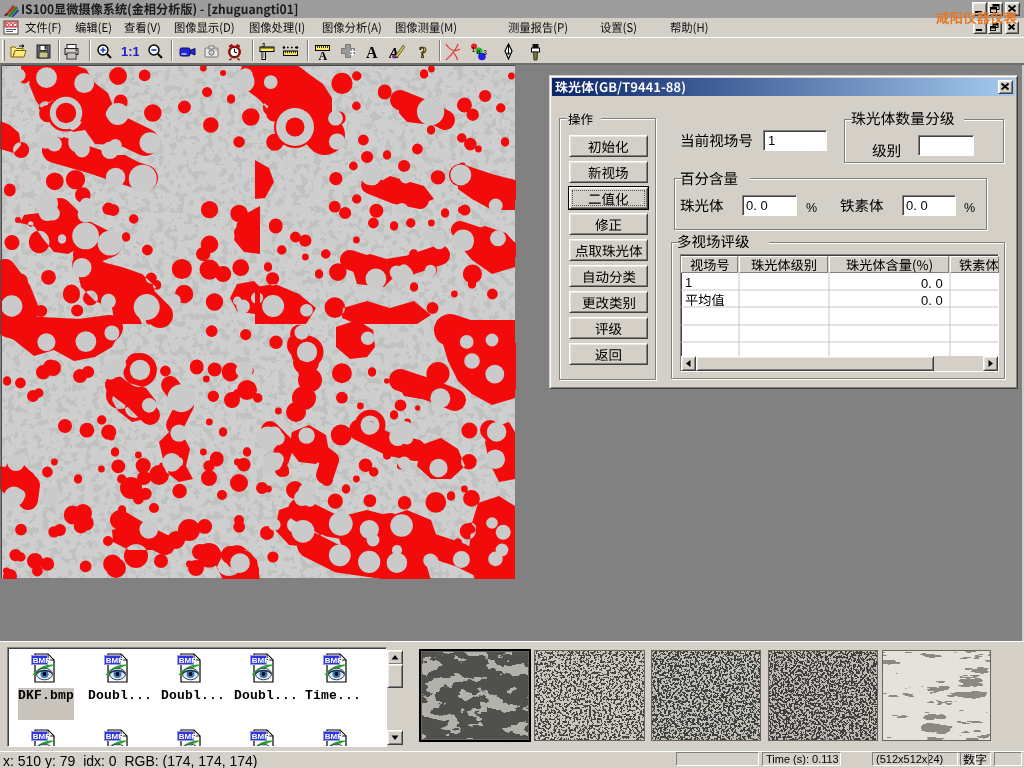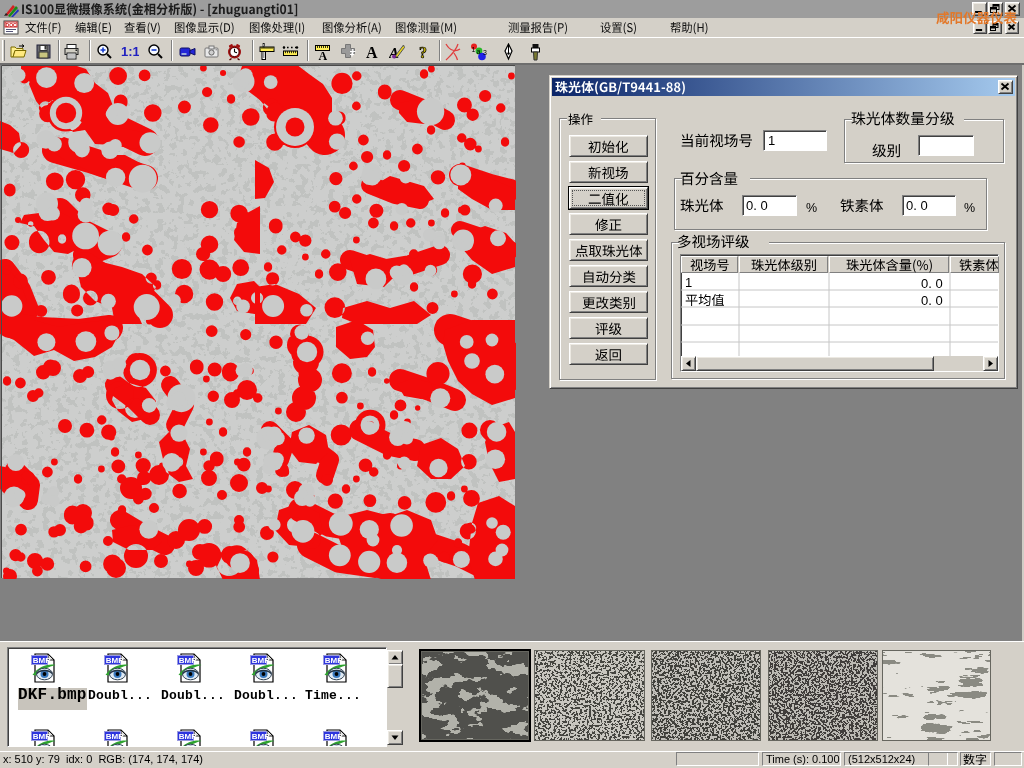--- a/index.html
+++ b/index.html
@@ -502,21 +502,21 @@
 <path d="M4 2 h13 l6 6 v22 h-19Z" fill="#fff" stroke="#000" stroke-width="1.2"></path>
 <path d="M17 2 l6 6 h-6Z" fill="#e0e0e0" stroke="#000" stroke-width="0.9"></path>
 <rect x="0.5" y="3.5" width="16" height="9" fill="#2d35dd" stroke="#9a9ae0"></rect>
 <text x="1.8" y="11" font-family="Liberation Sans" font-weight="bold" font-size="8" fill="#fff">BMP</text>
 <path d="M1.5 23 C8 13.5 19 11.5 24.5 13 C18 14.5 11 17.5 8 23.5 Z" fill="#2ea32e"></path>
 <ellipse cx="13.5" cy="22" rx="8" ry="5.8" fill="#dfeaf4" stroke="#345"></ellipse>
 <circle cx="13.5" cy="22" r="4" fill="#3a7abf"></circle>
     <circle cx="13.5" cy="22" r="1.9" fill="#000"></circle>
 <path d="M6 21.5 C9 17.5 18 17.5 21 21.5" fill="none" stroke="#234" stroke-width="1.3"></path>
   </svg>
-<div class="a" style="left:18px;top:688px;height:22px;background:#c8c4bc;font-family:'Liberation Mono',monospace;font-weight:bold;font-size:16px;color:#000;letter-spacing:0.2px;line-height:15px">DKF.bmp</div>
+<div class="a" style="left:18px;top:688px;height:32px;background:#c8c4bc;font-family:'Liberation Mono',monospace;font-weight:bold;font-size:13px;color:#000;letter-spacing:0.2px;line-height:15px">DKF.bmp</div>
 <div class="a" style="left:88px;top:688px;height:15px;font-family:'Liberation Mono',monospace;font-weight:bold;font-size:13px;color:#000;letter-spacing:0.2px;line-height:15px">Doubl...</div>
 <div class="a" style="left:161px;top:688px;height:15px;font-family:'Liberation Mono',monospace;font-weight:bold;font-size:13px;color:#000;letter-spacing:0.2px;line-height:15px">Doubl...</div>
 <div class="a" style="left:234px;top:688px;height:15px;font-family:'Liberation Mono',monospace;font-weight:bold;font-size:13px;color:#000;letter-spacing:0.2px;line-height:15px">Doubl...</div>
 <div class="a" style="left:305px;top:688px;height:15px;font-family:'Liberation Mono',monospace;font-weight:bold;font-size:13px;color:#000;letter-spacing:0.2px;line-height:15px">Time...</div>
 <div class="a" style="left:419px;top:649px;width:112px;height:93px;background:#000"></div>
 <svg width="0" height="0" style="position:absolute">
     <defs>
 <filter id="t1" x="0" y="0" width="100%" height="100%">
         <feTurbulence type="fractalNoise" baseFrequency="0.05 0.08" numOctaves="4" seed="3" stitchTiles="stitch"></feTurbulence>
         <feComponentTransfer result="thr">
@@ -578,26 +578,26 @@
     <rect width="110" height="91" fill="#bcbab4"></rect>
     <rect width="110" height="91" fill="#bcbab4" filter="url(#t4)"></rect>
     <rect x="0.5" y="0.5" width="109" height="90" fill="none" stroke="#66665f" stroke-width="1"></rect>
   </svg>
 <svg class="a" style="left:882px;top:650px" width="109" height="91">
     <rect width="109" height="91" fill="#e4e2dc"></rect>
     <rect width="109" height="91" fill="#e4e2dc" filter="url(#t5)"></rect>
     <rect x="0.5" y="0.5" width="108" height="90" fill="none" stroke="#66665f" stroke-width="1"></rect>
   </svg>
 <div class="a" style="left:0;top:751px;width:1024px;height:17px;background:#d4d0c8;border-top:1px solid #fff"></div>
-<div class="a" style="left:3px;top:753px;font-size:11px;color:#000;font-family:'Liberation Sans';white-space:pre">x: 510 y: 79  idx: 0  RGB: (174, 174, 174)</div>
+<div class="a" style="left:3px;top:753px;font-size:14px;color:#000;font-family:'Liberation Sans';white-space:pre">x: 510 y: 79  idx: 0  RGB: (174, 174, 174)</div>
 <div class="a" style="left:676px;top:752px;width:83px;height:14px;border:1px solid;border-color:#808080 #fff #fff #808080"></div>
 <div class="a" style="left:762px;top:752px;width:79px;height:14px;border:1px solid;border-color:#808080 #fff #fff #808080">
-    <div style="padding-left:3px;font-size:11px;line-height:13px;color:#000;white-space:nowrap">Time (s): 0.100</div>
+    <div style="padding-left:3px;font-size:11px;line-height:13px;color:#000;white-space:nowrap">Time (s): 0.113</div>
   </div>
-<div class="a" style="left:844px;top:752px;width:104px;height:14px;border:1px solid;border-color:#808080 #fff #fff #808080">
+<div class="a" style="left:872px;top:752px;width:104px;height:14px;border:1px solid;border-color:#808080 #fff #fff #808080">
     <div style="padding-left:3px;font-size:11px;line-height:13px;color:#000;white-space:nowrap">(512x512x24)</div>
   </div>
 <div class="a" style="left:928px;top:752px;width:30px;height:14px;border:1px solid;border-color:#808080 #fff #fff #808080"></div>
 <div class="a" style="left:960px;top:752px;width:31px;height:14px;border:1px solid;border-color:#808080 #fff #fff #808080"></div>
 <svg style="position:absolute;left:963px;top:751.5px" width="24" height="17" viewBox="0 0 24 17">
     <path transform="translate(0,12)" d="M5.3 -9.9C5.1 -9.4 4.7 -8.7 4.4 -8.3L5 -8C5.3 -8.4 5.7 -9 6.1 -9.5ZM1.1 -9.5C1.4 -9 1.7 -8.4 1.8 -7.9L2.5 -8.2C2.4 -8.7 2.1 -9.3 1.7 -9.8ZM4.9 -3.1C4.6 -2.5 4.3 -2 3.8 -1.5C3.3 -1.7 2.9 -2 2.4 -2.2C2.6 -2.4 2.8 -2.8 3 -3.1ZM1.3 -1.8C1.9 -1.6 2.6 -1.3 3.2 -1C2.4 -0.4 1.5 -0.1 0.5 0.2C0.6 0.3 0.8 0.6 0.9 0.9C2 0.6 3 0.1 3.9 -0.6C4.3 -0.4 4.7 -0.1 4.9 0.1L5.5 -0.5C5.2 -0.7 4.9 -0.9 4.5 -1.1C5.1 -1.8 5.6 -2.7 5.9 -3.7L5.4 -3.9L5.3 -3.9H3.3L3.6 -4.5L2.8 -4.6C2.7 -4.4 2.6 -4.1 2.5 -3.9H0.8V-3.1H2.1C1.8 -2.6 1.6 -2.2 1.3 -1.8ZM3.1 -10.1V-7.8H0.6V-7.1H2.8C2.2 -6.3 1.3 -5.6 0.5 -5.2C0.6 -5.1 0.9 -4.7 1 -4.5C1.7 -4.9 2.5 -5.6 3.1 -6.3V-4.8H3.9V-6.5C4.5 -6.1 5.2 -5.5 5.5 -5.2L6 -5.9C5.7 -6.1 4.7 -6.7 4.1 -7.1H6.4V-7.8H3.9V-10.1ZM7.5 -10C7.2 -7.9 6.7 -5.9 5.8 -4.6C6 -4.5 6.3 -4.2 6.5 -4C6.8 -4.5 7 -5 7.3 -5.6C7.5 -4.4 7.9 -3.3 8.3 -2.4C7.7 -1.2 6.7 -0.4 5.4 0.3C5.6 0.4 5.8 0.8 5.9 1C7.1 0.3 8.1 -0.5 8.8 -1.5C9.4 -0.5 10.1 0.3 11.1 0.9C11.2 0.6 11.5 0.3 11.7 0.1C10.7 -0.4 9.9 -1.3 9.3 -2.4C9.9 -3.6 10.3 -5.1 10.6 -6.9H11.4V-7.8H8C8.1 -8.4 8.3 -9.1 8.4 -9.9ZM9.7 -6.9C9.5 -5.5 9.2 -4.3 8.8 -3.3C8.3 -4.4 8 -5.6 7.8 -6.9Z M17.5 -4.4V-3.6H12.8V-2.7H17.5V-0.2C17.5 0 17.5 0.1 17.2 0.1C17 0.1 16.2 0.1 15.4 0C15.6 0.3 15.8 0.7 15.8 0.9C16.8 0.9 17.5 0.9 17.9 0.8C18.3 0.6 18.5 0.4 18.5 -0.1V-2.7H23.2V-3.6H18.5V-4C19.5 -4.6 20.6 -5.4 21.3 -6.2L20.7 -6.7L20.5 -6.6H14.8V-5.8H19.6C19 -5.2 18.2 -4.7 17.5 -4.4ZM17.1 -9.9C17.3 -9.6 17.5 -9.2 17.7 -8.8H13V-6.3H13.8V-8H22.1V-6.3H23V-8.8H18.8C18.6 -9.2 18.3 -9.8 18 -10.2Z" fill="#000"></path>
   </svg>
 <div class="a" style="left:994px;top:752px;width:28px;height:14px;border:1px solid;border-color:#808080 #fff #fff #808080"></div>
 <div class="a" style="left:549px;top:75px;width:469px;height:314px;background:#d4d0c8;border-top:1px solid #d4d0c8;border-left:1px solid #d4d0c8;border-right:1px solid #404040;border-bottom:1px solid #404040;box-shadow:inset 1px 1px 0 #fff,inset -1px -1px 0 #808080"></div>
 <div class="a" style="left:552px;top:78px;width:463px;height:18px;background:linear-gradient(90deg,#0b2569,#a5caee)"></div>

